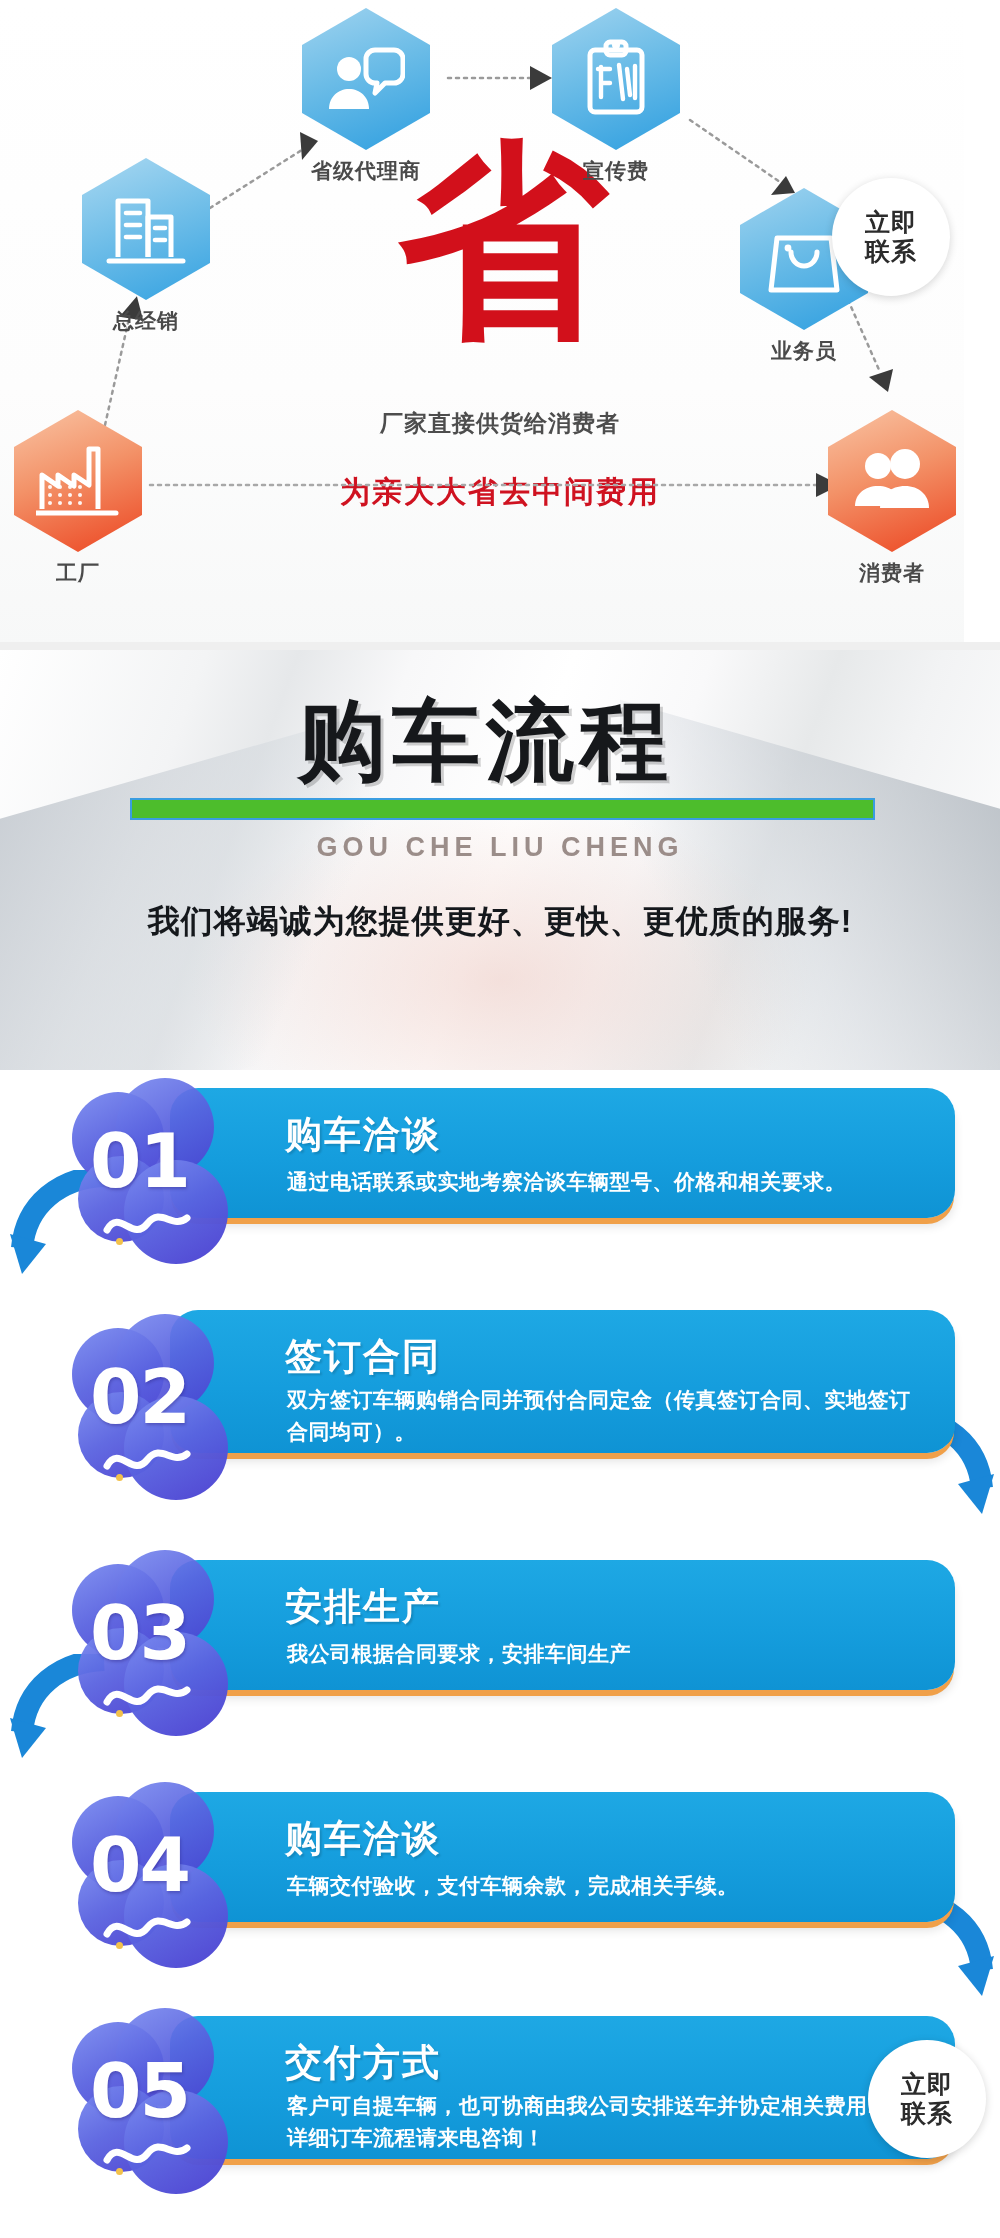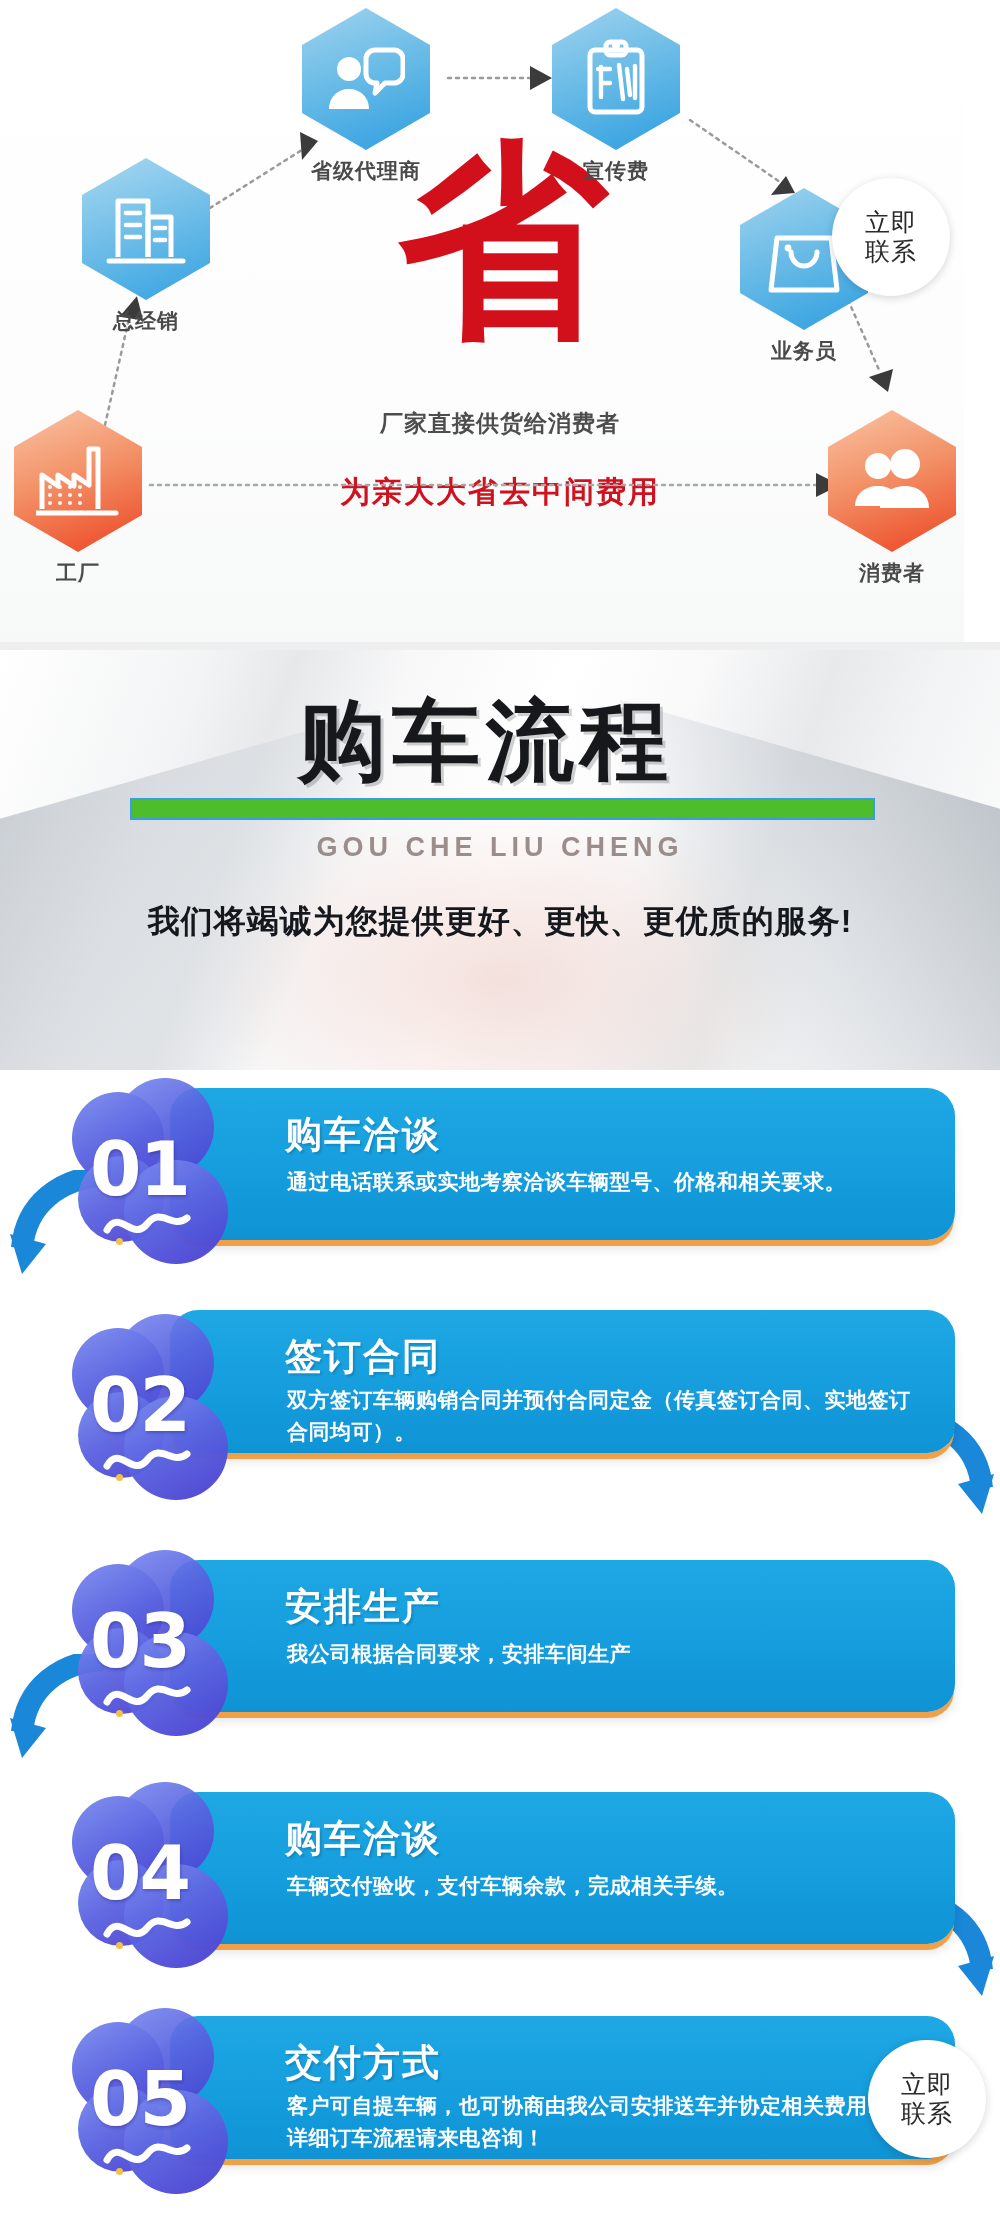--- a/index.html
+++ b/index.html
@@ -61,21 +61,21 @@
   }
 
   .contact-bubble {
     position: absolute;
     width: 118px; height: 118px;
     border-radius: 50%;
     background: #ffffff;
     box-shadow: 0 2px 9px rgba(0,0,0,.16);
     display: flex; flex-direction: column;
     align-items: center; justify-content: center;
-    font-size: 25px; font-weight: 400; color: #2b2b2b;
+    font-size: 25px; font-weight: 700; color: #2b2b2b;
     line-height: 1.16; letter-spacing: 1px;
     z-index: 40;
   }
   .sec-divider {
     position:absolute; left:0; width:1000px; height:8px;
     background:#efefef;
   }
 
   
   .sec-process {
@@ -137,21 +137,21 @@
     letter-spacing: 1px;
     z-index: 5;
   }
 
   
   .steps { position: relative; width: 1000px; }
   .steprow { position: relative; width: 1000px; height: 230px; }
   .card {
     position: absolute;
     left: 170px; top: 18px;
-    width: 785px; height: 152px;
+    width: 785px; height: 130px;
     border-radius: 28px;
     background: linear-gradient(180deg,#1ea8e4 0%,#159ddd 55%,#0f93d4 100%);
     box-shadow: 0 7px 0 -1px #f0a049, 0 9px 10px rgba(0,0,0,.10);
     z-index: 6;
   }
   .card.wide { height: 143px; }
   .card-title {
     position:absolute; left: 115px; top: 22px;
     font-size: 37px; font-weight: 900; color:#ffffff;
     letter-spacing: 2px;
@@ -169,21 +169,21 @@
   .numblob { position:absolute; left: 72px; top: 8px; width: 200px; height: 205px; z-index: 9; }
   .blob {
     position:absolute; border-radius:50%;
     background: linear-gradient(150deg,#7b8cf0 0%,#5a63e0 48%,#4a3fd0 100%);
   }
   .b1 { width: 92px; height: 92px; left: 0px;  top: 14px;  opacity:.95; }
   .b2 { width: 98px; height: 98px; left: 44px; top: 0px;   opacity:.92; }
   .b3 { width: 86px; height: 86px; left: 6px;  top: 78px;  opacity:.95; }
   .b4 { width: 104px;height: 104px;left: 52px; top: 82px;  opacity:.97; }
   .numtext {
-    position:absolute; left: 18px; top: 48px;
+    position:absolute; left: 18px; top: 40px;
     font-size: 74px; font-weight: 900; color:#ffffff;
     letter-spacing: -2px; z-index: 12;
     font-family: "DejaVu Sans","Liberation Sans",sans-serif;
     text-shadow: 1px 2px 3px rgba(40,30,120,.35);
   }
   .squiggle { position:absolute; left: 30px; top: 128px; z-index: 12; }
   .dot-gold { position:absolute; left: 44px; top: 160px; width: 7px; height: 7px; border-radius:50%;
               background:#f2c14b; z-index:13; }
 
   .bigarrow { position:absolute; z-index: 4; }

